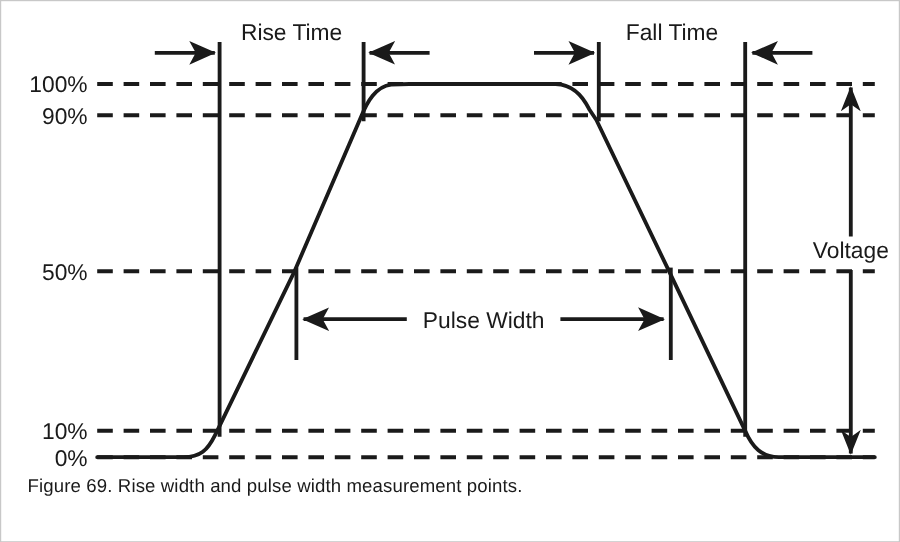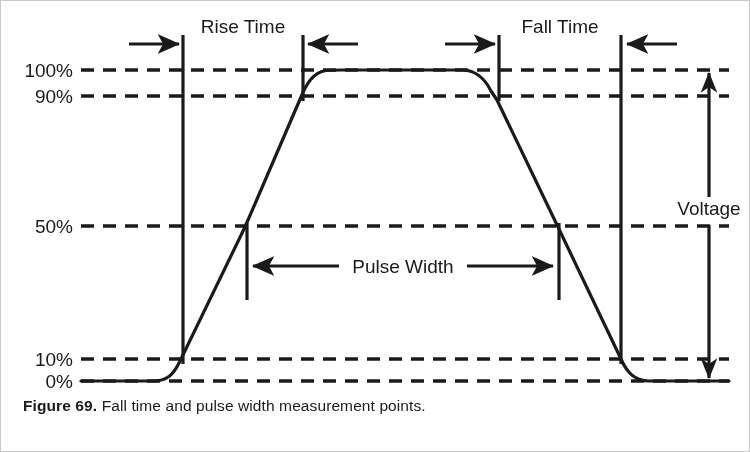--- a/index.html
+++ b/index.html
@@ -39,21 +39,21 @@
     position: absolute;
     left: 22px;
     top: 396px;
     font-family: "Liberation Sans", sans-serif;
     font-size: 15.5px;
     color: #1a1a1a;
     letter-spacing: 0.1px;
     white-space: nowrap;
   }
   .caption-strong {
-    font-weight: bold;
+    font-weight: normal;
   }
 </style>
 </head>
 <body>
 
 <div id="figure-root">
 
   <svg id="diagram-svg" viewBox="0 0 750 452">
     <defs>
       <marker id="arrowRight" viewBox="0 0 10 10" refX="9.5" refY="5" markerWidth="7" markerHeight="7" orient="auto">
@@ -110,16 +110,16 @@
     </g>
 
     <g>
       <line x1="708" y1="196" x2="708" y2="72" stroke="#1a1a1a" stroke-width="3.2" marker-end="url(#arrowUpThin)"></line>
       <line x1="708" y1="224" x2="708" y2="377" stroke="#1a1a1a" stroke-width="3.2" marker-end="url(#arrowUpThin)"></line>
       <text class="svg-label" x="708" y="214" text-anchor="middle">Voltage</text>
     </g>
   </svg>
 
   <div class="caption">
-    <span class="caption-strong">Figure 69.</span><span> Fall time and pulse width measurement points.</span>
+    <span class="caption-strong">Figure 69.</span><span> Rise width and pulse width measurement points.</span>
   </div>
 
 </div>
 
 </body></html>

